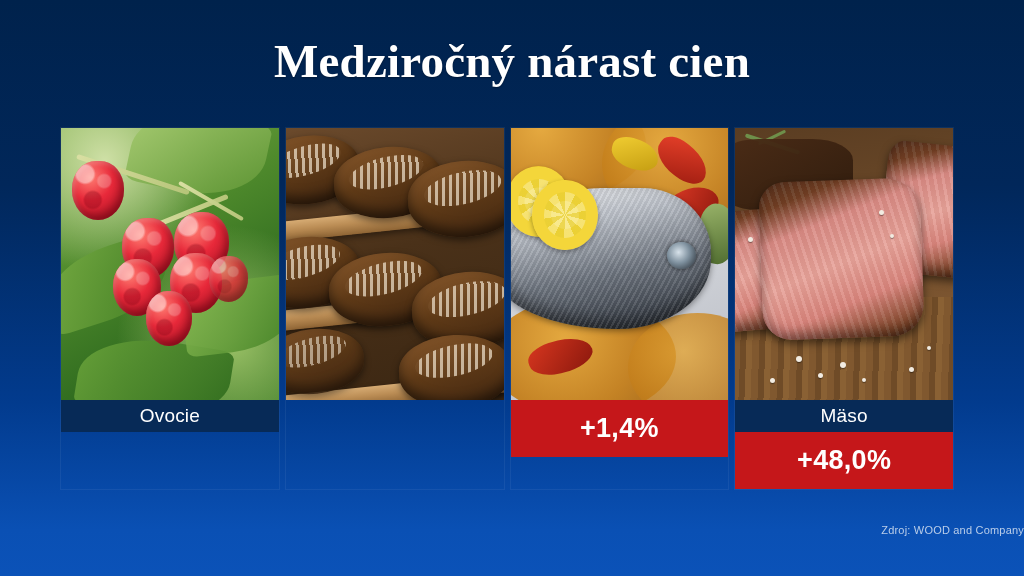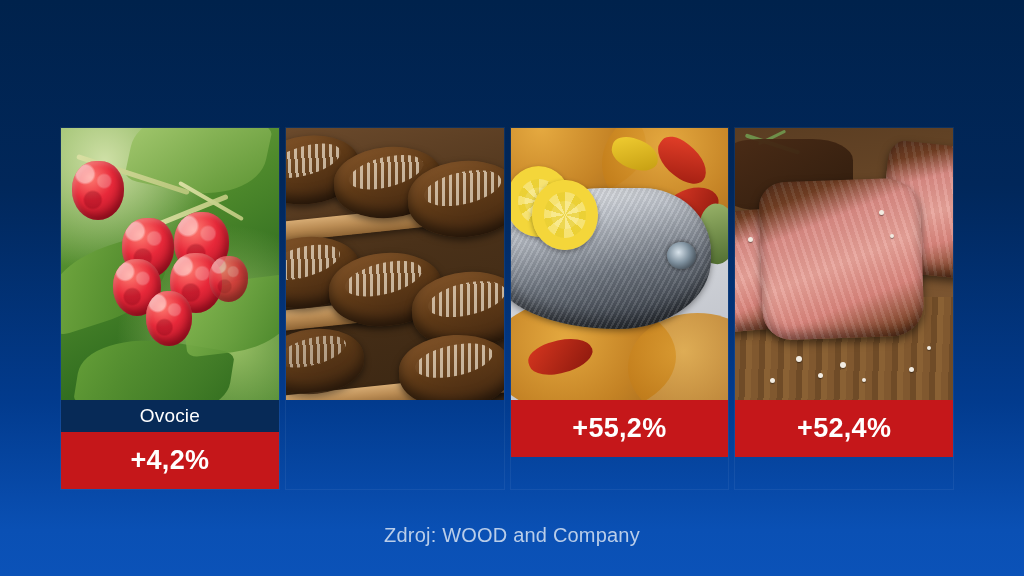--- a/index.html
+++ b/index.html
@@ -37,22 +37,22 @@
     height:32px;background:#072a57;color:#ffffff;
     display:flex;align-items:center;justify-content:center;
     font-size:19px;font-weight:400;letter-spacing:.2px;
   }
   .value-band{
     height:57px;background:#c5171a;color:#ffffff;
     display:flex;align-items:center;justify-content:center;
     font-size:27px;font-weight:bold;letter-spacing:.3px;
   }
   .source{
-    position:absolute;left:0;right:0;top:524px;text-align:center;
-    color:#b9cde9;font-size:20px;letter-spacing:.2px;
+    position:absolute;left:0;right:0;top:524px;text-align:right;
+    color:#b9cde9;font-size:11px;letter-spacing:.2px;
   }
 
   
   .p-fruit{background:
     radial-gradient(circle at 78% 78%, #9dc368 0%, rgba(157,195,104,0) 42%),
     radial-gradient(circle at 20% 12%, #cfe0a6 0%, rgba(207,224,166,0) 38%),
     linear-gradient(150deg,#7fae4c 0%,#4f8a2c 38%,#2f6b1f 72%,#3d7a26 100%);}
   .leaf{position:absolute;border-radius:60% 10% 60% 10%;opacity:.92;}
   .berry{position:absolute;border-radius:48% 48% 52% 52%;
     background:radial-gradient(circle at 35% 28%,#ff7d72 0%,#e8293a 42%,#a50f22 100%);
@@ -108,20 +108,21 @@
   .crust{position:absolute;border-radius:30%;
     background:linear-gradient(150deg,#4a2b16,#2d1a0c);opacity:.95;}
   .salt{position:absolute;border-radius:50%;background:#f2ece2;box-shadow:0 1px 1px rgba(0,0,0,.4);}
   .rosemary{position:absolute;background:#6e8f4a;border-radius:2px;}
 </style>
 </head>
 <body>
 
 <div class="slide">
 
+  <div class="title">Medziročný nárast cien</div>
 
   <div class="cards">
 
     <div class="card">
       <div class="photo p-fruit">
         <div class="lay leaf" style="left:-8%;top:44%;width:58%;height:26%;background:linear-gradient(120deg,#79ad44,#3f7c22);transform:rotate(-18deg);"></div>
         <div class="lay leaf" style="left:32%;top:-6%;width:62%;height:30%;background:linear-gradient(140deg,#a9cd72,#5d9433);transform:rotate(12deg);"></div>
         <div class="lay leaf" style="left:8%;top:78%;width:70%;height:28%;background:linear-gradient(110deg,#69a23a,#2e6a1c);transform:rotate(9deg);"></div>
         <div class="lay leaf" style="left:56%;top:56%;width:52%;height:26%;background:linear-gradient(130deg,#8cbd55,#417f24);transform:rotate(-7deg);"></div>
         <div class="lay stem" style="left:6%;top:16%;width:54%;height:5px;transform:rotate(18deg);"></div>
@@ -129,21 +130,20 @@
         <div class="lay stem" style="left:52%;top:26%;width:34%;height:4px;transform:rotate(30deg);"></div>
         <div class="lay berry" style="left:5%;top:12%;width:24%;height:22%;"></div>
         <div class="lay berry" style="left:28%;top:33%;width:24%;height:22%;"></div>
         <div class="lay berry" style="left:24%;top:48%;width:22%;height:21%;"></div>
         <div class="lay berry" style="left:52%;top:31%;width:25%;height:23%;"></div>
         <div class="lay berry" style="left:50%;top:46%;width:24%;height:22%;"></div>
         <div class="lay berry" style="left:39%;top:60%;width:21%;height:20%;"></div>
         <div class="lay berry" style="left:68%;top:47%;width:18%;height:17%;opacity:.8;"></div>
       </div>
       <div class="label-band">Ovocie</div>
-      <div class="value-band">+4,2%</div>
     </div>
 
     <div class="card">
       <div class="photo p-bread">
         <div class="lay shelf" style="top:30%;"></div>
         <div class="lay shelf" style="top:63%;"></div>
         <div class="lay shelf" style="top:94%;"></div>
         <div class="lay loaf" style="left:-14%;top:3%;width:48%;height:25%;transform:rotate(-7deg);"></div>
         <div class="lay loaf" style="left:22%;top:7%;width:50%;height:26%;transform:rotate(-5deg);"></div>
         <div class="lay loaf" style="left:56%;top:12%;width:52%;height:28%;transform:rotate(-4deg);"></div>
@@ -164,21 +164,21 @@
         <div class="lay pepper" style="left:66%;top:6%;width:26%;height:12%;background:linear-gradient(150deg,#e8412a,#9d1c10);transform:rotate(38deg);"></div>
         <div class="lay pepper" style="left:72%;top:22%;width:24%;height:13%;background:linear-gradient(140deg,#de3a26,#8f190e);transform:rotate(-24deg);"></div>
         <div class="lay pepper" style="left:46%;top:4%;width:22%;height:11%;background:linear-gradient(150deg,#f2cf33,#c39b10);transform:rotate(16deg);"></div>
         <div class="lay pepper" style="left:86%;top:28%;width:18%;height:22%;background:linear-gradient(160deg,#9ab46a,#4e6b2e);transform:rotate(8deg);"></div>
         <div class="lay pepper" style="left:8%;top:78%;width:30%;height:12%;background:linear-gradient(140deg,#d6361f,#8b180d);transform:rotate(-18deg);"></div>
         <div class="lay fishbody" style="left:-6%;top:22%;width:98%;height:52%;"></div>
         <div class="lay eye" style="left:72%;top:42%;width:13%;height:10%;"></div>
         <div class="lay lemon" style="left:-2%;top:14%;width:30%;height:26%;"></div>
         <div class="lay lemon" style="left:10%;top:19%;width:30%;height:26%;"></div>
       </div>
-      <div class="value-band">+55,2%</div>
+      <div class="value-band">+1,4%</div>
     </div>
 
     <div class="card">
       <div class="photo p-meat">
         <div class="lay board" style="top:62%;height:38%;"></div>
         <div class="lay rosemary" style="left:4%;top:5%;width:26%;height:4px;transform:rotate(18deg);"></div>
         <div class="lay rosemary" style="left:10%;top:3%;width:14%;height:3px;transform:rotate(-26deg);"></div>
         <div class="lay crust" style="left:-8%;top:4%;width:62%;height:26%;"></div>
         <div class="lay steak" style="left:68%;top:6%;width:44%;height:48%;transform:rotate(6deg);"></div>
         <div class="lay steak" style="left:-14%;top:30%;width:44%;height:44%;transform:rotate(-5deg);"></div>
@@ -187,20 +187,21 @@
         <div class="lay salt" style="left:71%;top:39%;width:4px;height:4px;"></div>
         <div class="lay salt" style="left:6%;top:40%;width:5px;height:5px;"></div>
         <div class="lay salt" style="left:28%;top:84%;width:6px;height:6px;"></div>
         <div class="lay salt" style="left:38%;top:90%;width:5px;height:5px;"></div>
         <div class="lay salt" style="left:48%;top:86%;width:6px;height:6px;"></div>
         <div class="lay salt" style="left:58%;top:92%;width:4px;height:4px;"></div>
         <div class="lay salt" style="left:16%;top:92%;width:5px;height:5px;"></div>
         <div class="lay salt" style="left:80%;top:88%;width:5px;height:5px;"></div>
         <div class="lay salt" style="left:88%;top:80%;width:4px;height:4px;"></div>
       </div>
-      <div class="value-band">+52,4%</div>
+      <div class="label-band">Mäso</div>
+      <div class="value-band">+48,0%</div>
     </div>
 
   </div>
 
   <div class="source">Zdroj: WOOD and Company</div>
 
 </div>
 
 </body></html>

